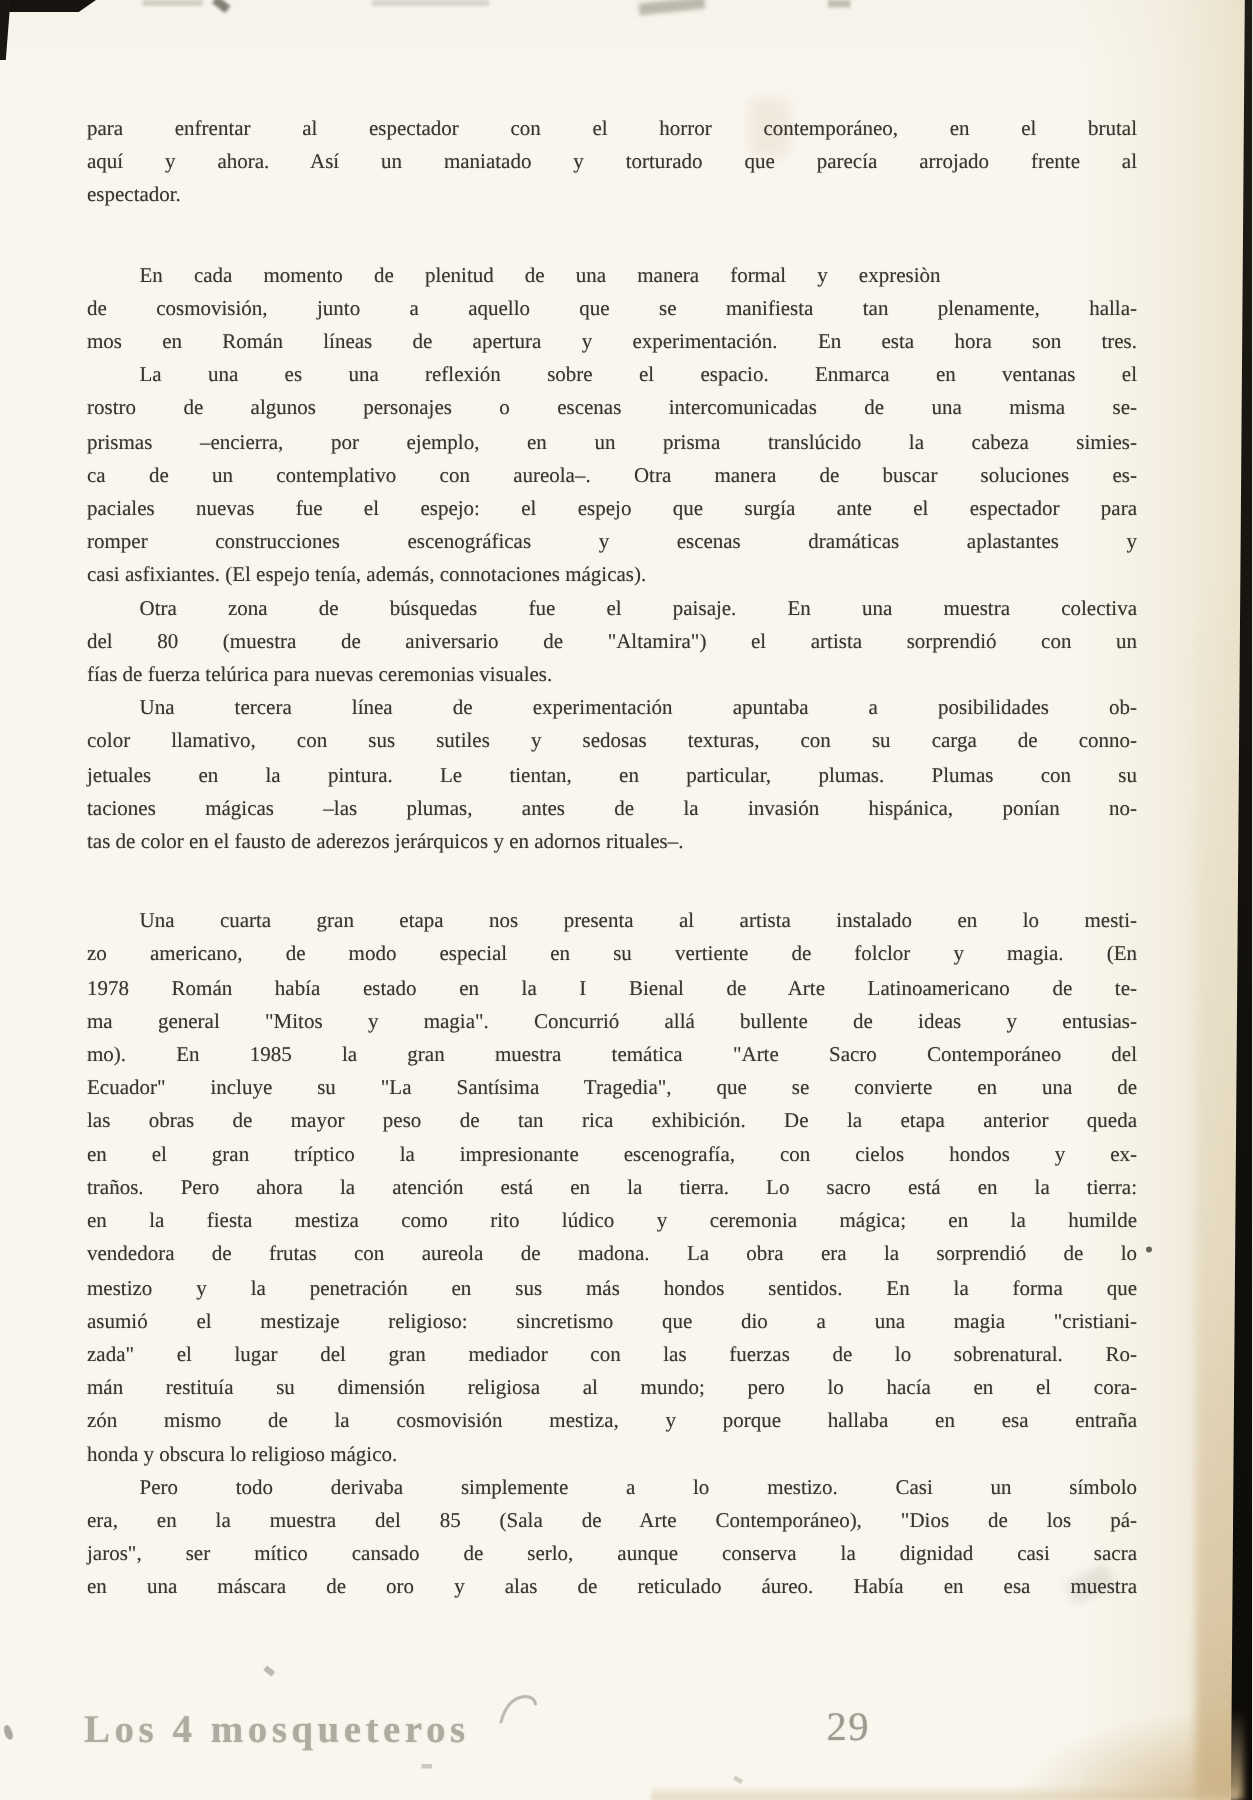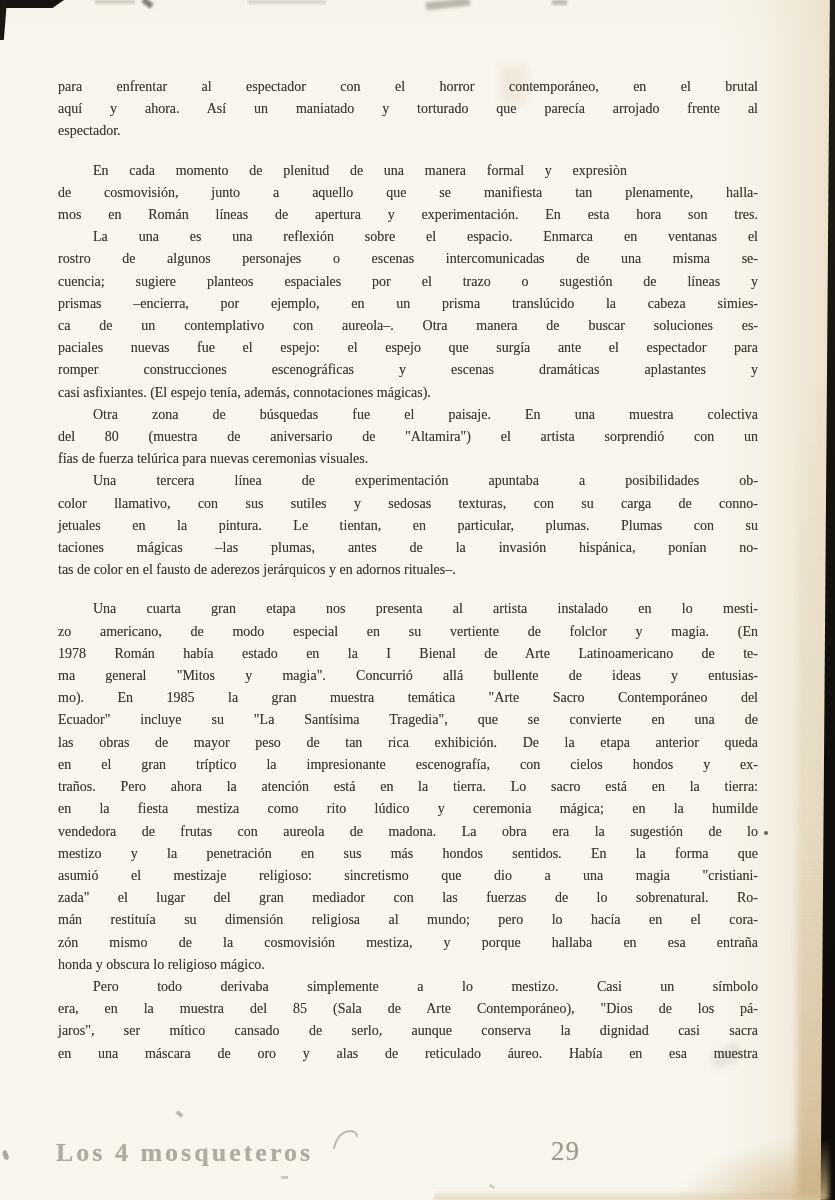--- a/index.html
+++ b/index.html
@@ -22,21 +22,21 @@
 
   
   #text-block {
     position: absolute; left: 58px; top: 76px; width: 700px;
     color: var(--ink, #3a362f);
     font-size: 14px; line-height: 22.2px;
     text-shadow: 0 0 0.6px rgba(58,53,46,.45);
     filter: blur(.22px);
   }
   .para { margin: 0; }
-  .para.gap-before { margin-top: 17px; }
+  .para.gap-before { margin-top: 31px; }
   .line { text-align: justify; text-align-last: justify; }
   .line.indent { padding-left: 35px; }
   .line.plain { text-align: left; text-align-last: left; }
 
   
   .book-title {
     position: absolute; left: 56px; top: 1138px;
     font-size: 26px; font-weight: bold; letter-spacing: 3px;
     color: var(--footer, #b0aba0);
     text-shadow: 0 0 1px rgba(176,171,160,.6);
@@ -130,21 +130,20 @@
         <div class="line plain">espectador.</div>
       </div>
       <div class="para gap-before">
         <div class="line indent" style="width: 534px;">En cada momento de plenitud de una manera formal y expresiòn</div>
         <div class="line">de cosmovisión, junto a aquello que se manifiesta tan plenamente, halla-</div>
         <div class="line">mos en Román líneas de apertura y experimentación. En esta hora son tres.</div>
       </div>
       <div class="para">
         <div class="line indent">La una es una reflexión sobre el espacio. Enmarca en ventanas el</div>
         <div class="line">rostro de algunos personajes o escenas intercomunicadas de una misma se-</div>
-        <div class="line">cuencia; sugiere planteos espaciales por el trazo o sugestión de líneas y</div>
         <div class="line">prismas –encierra, por ejemplo, en un prisma translúcido la cabeza simies-</div>
         <div class="line">ca de un contemplativo con aureola–. Otra manera de buscar soluciones es-</div>
         <div class="line">paciales nuevas fue el espejo: el espejo que surgía ante el espectador para</div>
         <div class="line">romper construcciones escenográficas y escenas dramáticas aplastantes y</div>
         <div class="line plain">casi asfixiantes. (El espejo tenía, además, connotaciones mágicas).</div>
       </div>
       <div class="para">
         <div class="line indent">Otra zona de búsquedas fue el paisaje. En una muestra colectiva</div>
         <div class="line">del 80 (muestra de aniversario de "Altamira") el artista sorprendió con un</div>
         <div class="line plain">fías de fuerza telúrica para nuevas ceremonias visuales.</div>
@@ -160,21 +159,21 @@
         <div class="line indent">Una cuarta gran etapa nos presenta al artista instalado en lo mesti-</div>
         <div class="line">zo americano, de modo especial en su vertiente de folclor y magia. (En</div>
         <div class="line">1978 Román había estado en la I Bienal de Arte Latinoamericano de te-</div>
         <div class="line">ma general "Mitos y magia". Concurrió allá bullente de ideas y entusias-</div>
         <div class="line">mo). En 1985 la gran muestra temática "Arte Sacro Contemporáneo del</div>
         <div class="line">Ecuador" incluye su "La Santísima Tragedia", que se convierte en una de</div>
         <div class="line">las obras de mayor peso de tan rica exhibición. De la etapa anterior queda</div>
         <div class="line">en el gran tríptico la impresionante escenografía, con cielos hondos y ex-</div>
         <div class="line">traños. Pero ahora la atención está en la tierra. Lo sacro está en la tierra:</div>
         <div class="line">en la fiesta mestiza como rito lúdico y ceremonia mágica; en la humilde</div>
-        <div class="line">vendedora de frutas con aureola de madona. La obra era la sugestión de lo</div>
+        <div class="line">vendedora de frutas con aureola de madona. La obra era la sorprendió de lo</div>
         <div class="line">mestizo y la penetración en sus más hondos sentidos. En la forma que</div>
         <div class="line">asumió el mestizaje religioso: sincretismo que dio a una magia "cristiani-</div>
         <div class="line">zada" el lugar del gran mediador con las fuerzas de lo sobrenatural. Ro-</div>
         <div class="line">mán restituía su dimensión religiosa al mundo; pero lo hacía en el cora-</div>
         <div class="line">zón mismo de la cosmovisión mestiza, y porque hallaba en esa entraña</div>
         <div class="line plain">honda y obscura lo religioso mágico.</div>
       </div>
       <div class="para">
         <div class="line indent">Pero todo derivaba simplemente a lo mestizo. Casi un símbolo</div>
         <div class="line">era, en la muestra del 85 (Sala de Arte Contemporáneo), "Dios de los pá-</div>

